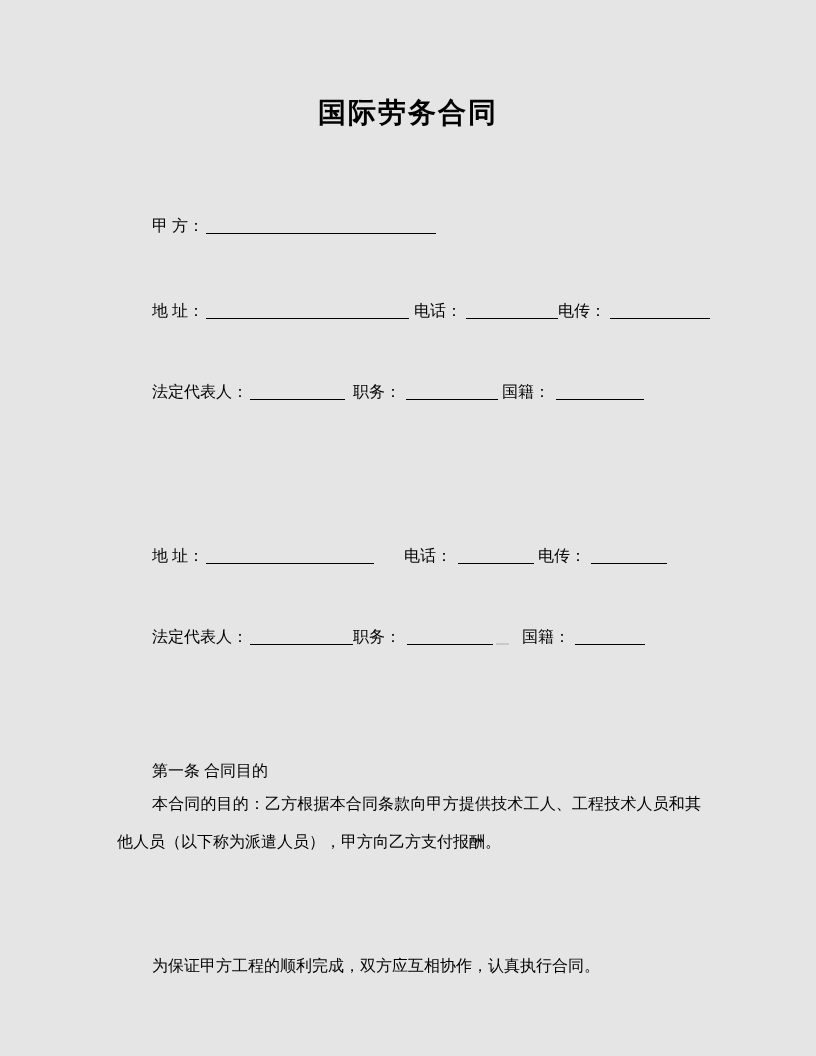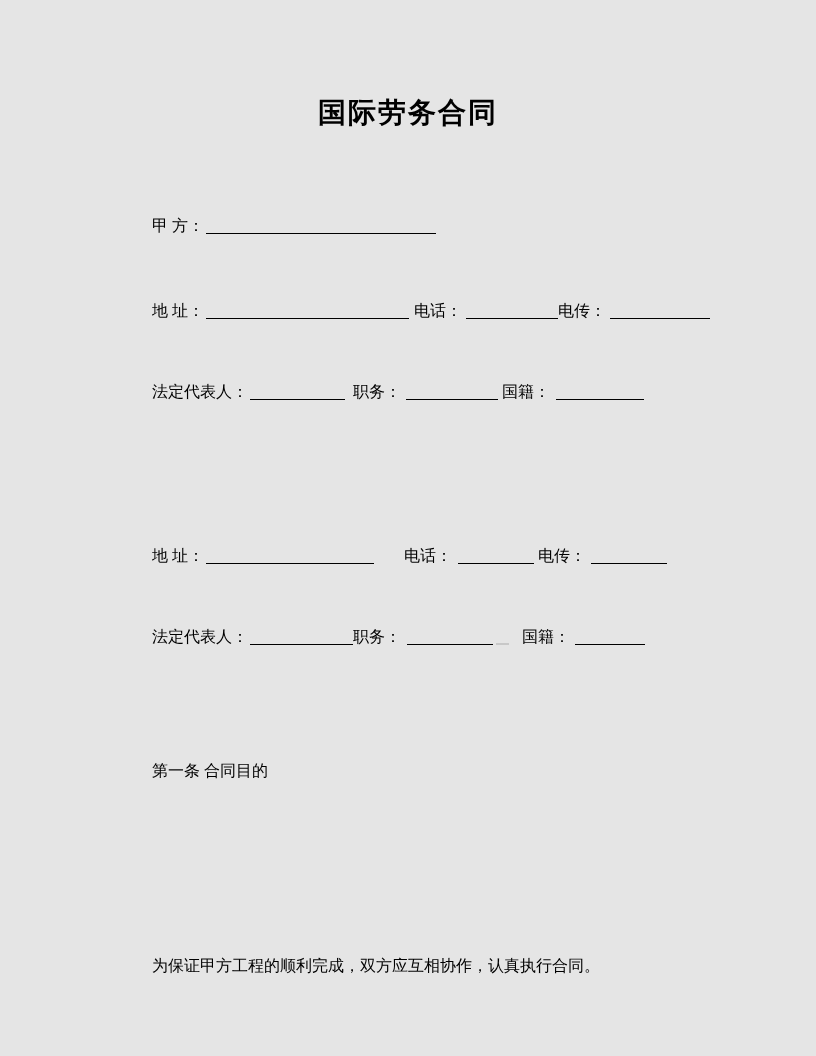--- a/index.html
+++ b/index.html
@@ -79,16 +79,17 @@
 
   <div class="line" style="top:383px"><span class="label">法定代表人：</span><span class="u" style="width:95px;margin-left:2px"></span><span class="label" style="margin-left:8px">职务：</span><span class="u" style="width:92px;margin-left:5px"></span><span class="label" style="margin-left:4px">国籍：</span><span class="u" style="width:88px;margin-left:6px"></span></div>
 
 
   <div class="line" style="top:547px"><span class="label">地 址：</span><span class="u" style="width:168px;margin-left:2px"></span><span class="label" style="margin-left:30px">电话：</span><span class="u" style="width:76px;margin-left:6px"></span><span class="label" style="margin-left:4px">电传：</span><span class="u" style="width:76px;margin-left:5px"></span></div>
 
   <div class="line" style="top:628px"><span class="label">法定代表人：</span><span class="u" style="width:103px;margin-left:2px"></span><span class="label">职务：</span><span class="u" style="width:86px;margin-left:6px"></span><span class="gray-dash" style="margin-left:3px"></span><span class="label" style="margin-left:13px">国籍：</span><span class="u" style="width:70px;margin-left:5px"></span></div>
 
   <div class="heading">第一条 合同目的</div>
 
+  <p class="para" style="top:785px">本合同的目的：乙方根据本合同条款向甲方提供技术工人、工程技术人员和其他人员（以下称为派遣人员），甲方向乙方支付报酬。</p>
 
   <p class="para" style="top:947px">为保证甲方工程的顺利完成，双方应互相协作，认真执行合同。</p>
 
 </div>
 
 </body></html>

